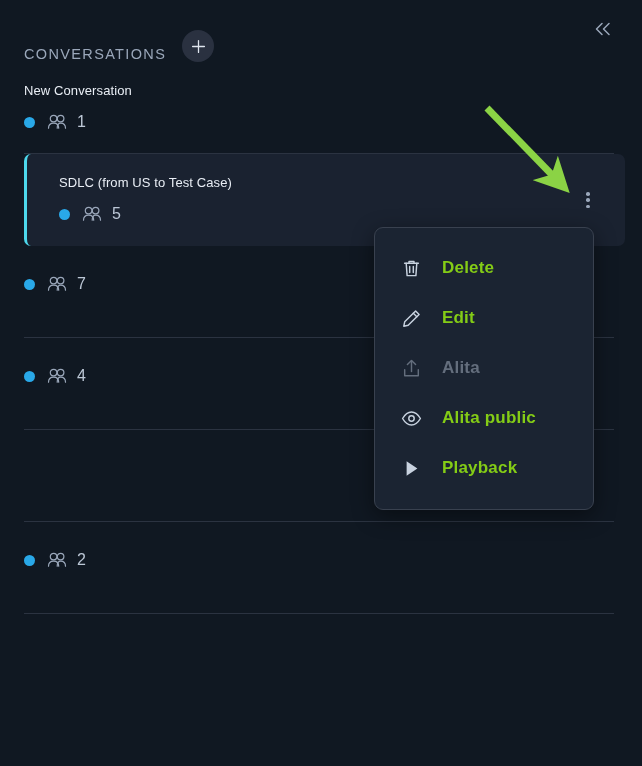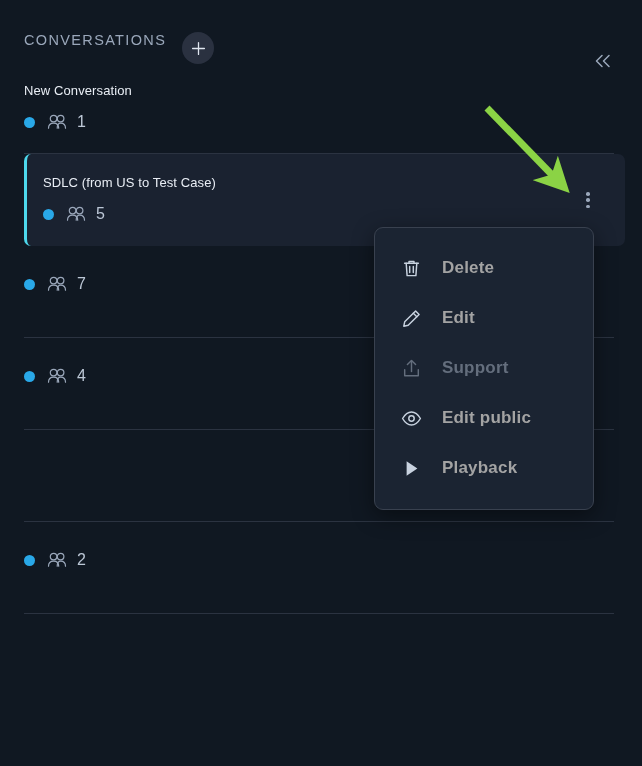--- a/index.html
+++ b/index.html
@@ -19,22 +19,21 @@
     background: #101822;
   }
 
   
   .header {
     position: absolute;
     top: 0; left: 0;
     width: 642px;
     height: 62px;
     display: flex;
-    align-items: flex-start;
-    margin-top: 32px;
+    align-items: flex-end;
   }
   .header-title {
     margin-left: 24px;
     font-size: 14.5px;
     letter-spacing: 1.35px;
     color: #9aa7ba;
     font-weight: 400;
     white-space: nowrap;
   }
   .add-btn {
@@ -103,21 +102,21 @@
   .conv-count {
     font-size: 16px;
     color: #bcc7d6;
     line-height: 20px;
   }
 
   
   .conv-item.selected {
     margin: 0 17px 0 24px;
     width: 601px;
-    padding-left: 16px;
+    padding-left: 32px;
     border-radius: 7px;
     background: #1a2230;
     border-left: 3px solid #4dd8ec;
     height: 92px;
   }
 
   .dots-btn {
     position: absolute;
     right: 26px;
     top: 34px;
@@ -160,21 +159,21 @@
     width: 22px;
     display: flex;
     align-items: center;
     justify-content: center;
     margin-right: 20px;
     flex: none;
   }
   .menu-item .mi-label {
     font-size: 17px;
     font-weight: bold;
-    color: #a3a3a3;
+    color: #84cc16;
     letter-spacing: 0.2px;
     white-space: nowrap;
   }
   .menu-item.disabled { cursor: default; }
   .menu-item.disabled .mi-label { color: #646e7d; font-weight: bold; }
   .menu-item.disabled .mi-icon svg { stroke: #646e7d; }
 
   
   .annotation {
     position: absolute;
@@ -317,30 +316,30 @@
         <span class="mi-label">Edit</span>
       </div>
       <div class="menu-item disabled">
         <span class="mi-icon">
           <svg width="21" height="21" viewBox="0 0 21 21">
             <path d="M10.5 13.6 V2.7" stroke="#646e7d" stroke-width="1.45" fill="none" stroke-linecap="round" stroke-linejoin="round"></path>
             <path d="M6.4 6.6 L10.5 2.6 L14.6 6.6" stroke="#646e7d" stroke-width="1.45" fill="none" stroke-linecap="round" stroke-linejoin="round"></path>
             <path d="M3.7 11.8 V17.8 H17.3 V11.8" stroke="#646e7d" stroke-width="1.45" fill="none" stroke-linecap="round" stroke-linejoin="round"></path>
           </svg>
         </span>
-        <span class="mi-label">Support</span>
+        <span class="mi-label">Alita</span>
       </div>
       <div class="menu-item">
         <span class="mi-icon">
           <svg width="21" height="21" viewBox="0 0 21 21">
             <path d="M1.6 10.5 C4.3 5.8 7.3 4 10.5 4 C13.7 4 16.7 5.8 19.4 10.5 C16.7 15.2 13.7 17 10.5 17 C7.3 17 4.3 15.2 1.6 10.5 Z" stroke="#c8d2df" stroke-width="1.45" fill="none" stroke-linecap="round" stroke-linejoin="round"></path>
             <circle cx="10.5" cy="10.5" r="2.7" stroke="#c8d2df" stroke-width="1.45" fill="none" stroke-linecap="round" stroke-linejoin="round"></circle>
           </svg>
         </span>
-        <span class="mi-label">Edit public</span>
+        <span class="mi-label">Alita public</span>
       </div>
       <div class="menu-item">
         <span class="mi-icon">
           <svg width="21" height="21" viewBox="0 0 21 21">
             <path d="M5.6 3.2 L16.4 10.5 L5.6 17.8 Z" fill="#c8d2df"></path>
           </svg>
         </span>
         <span class="mi-label">Playback</span>
       </div>
     </div>

